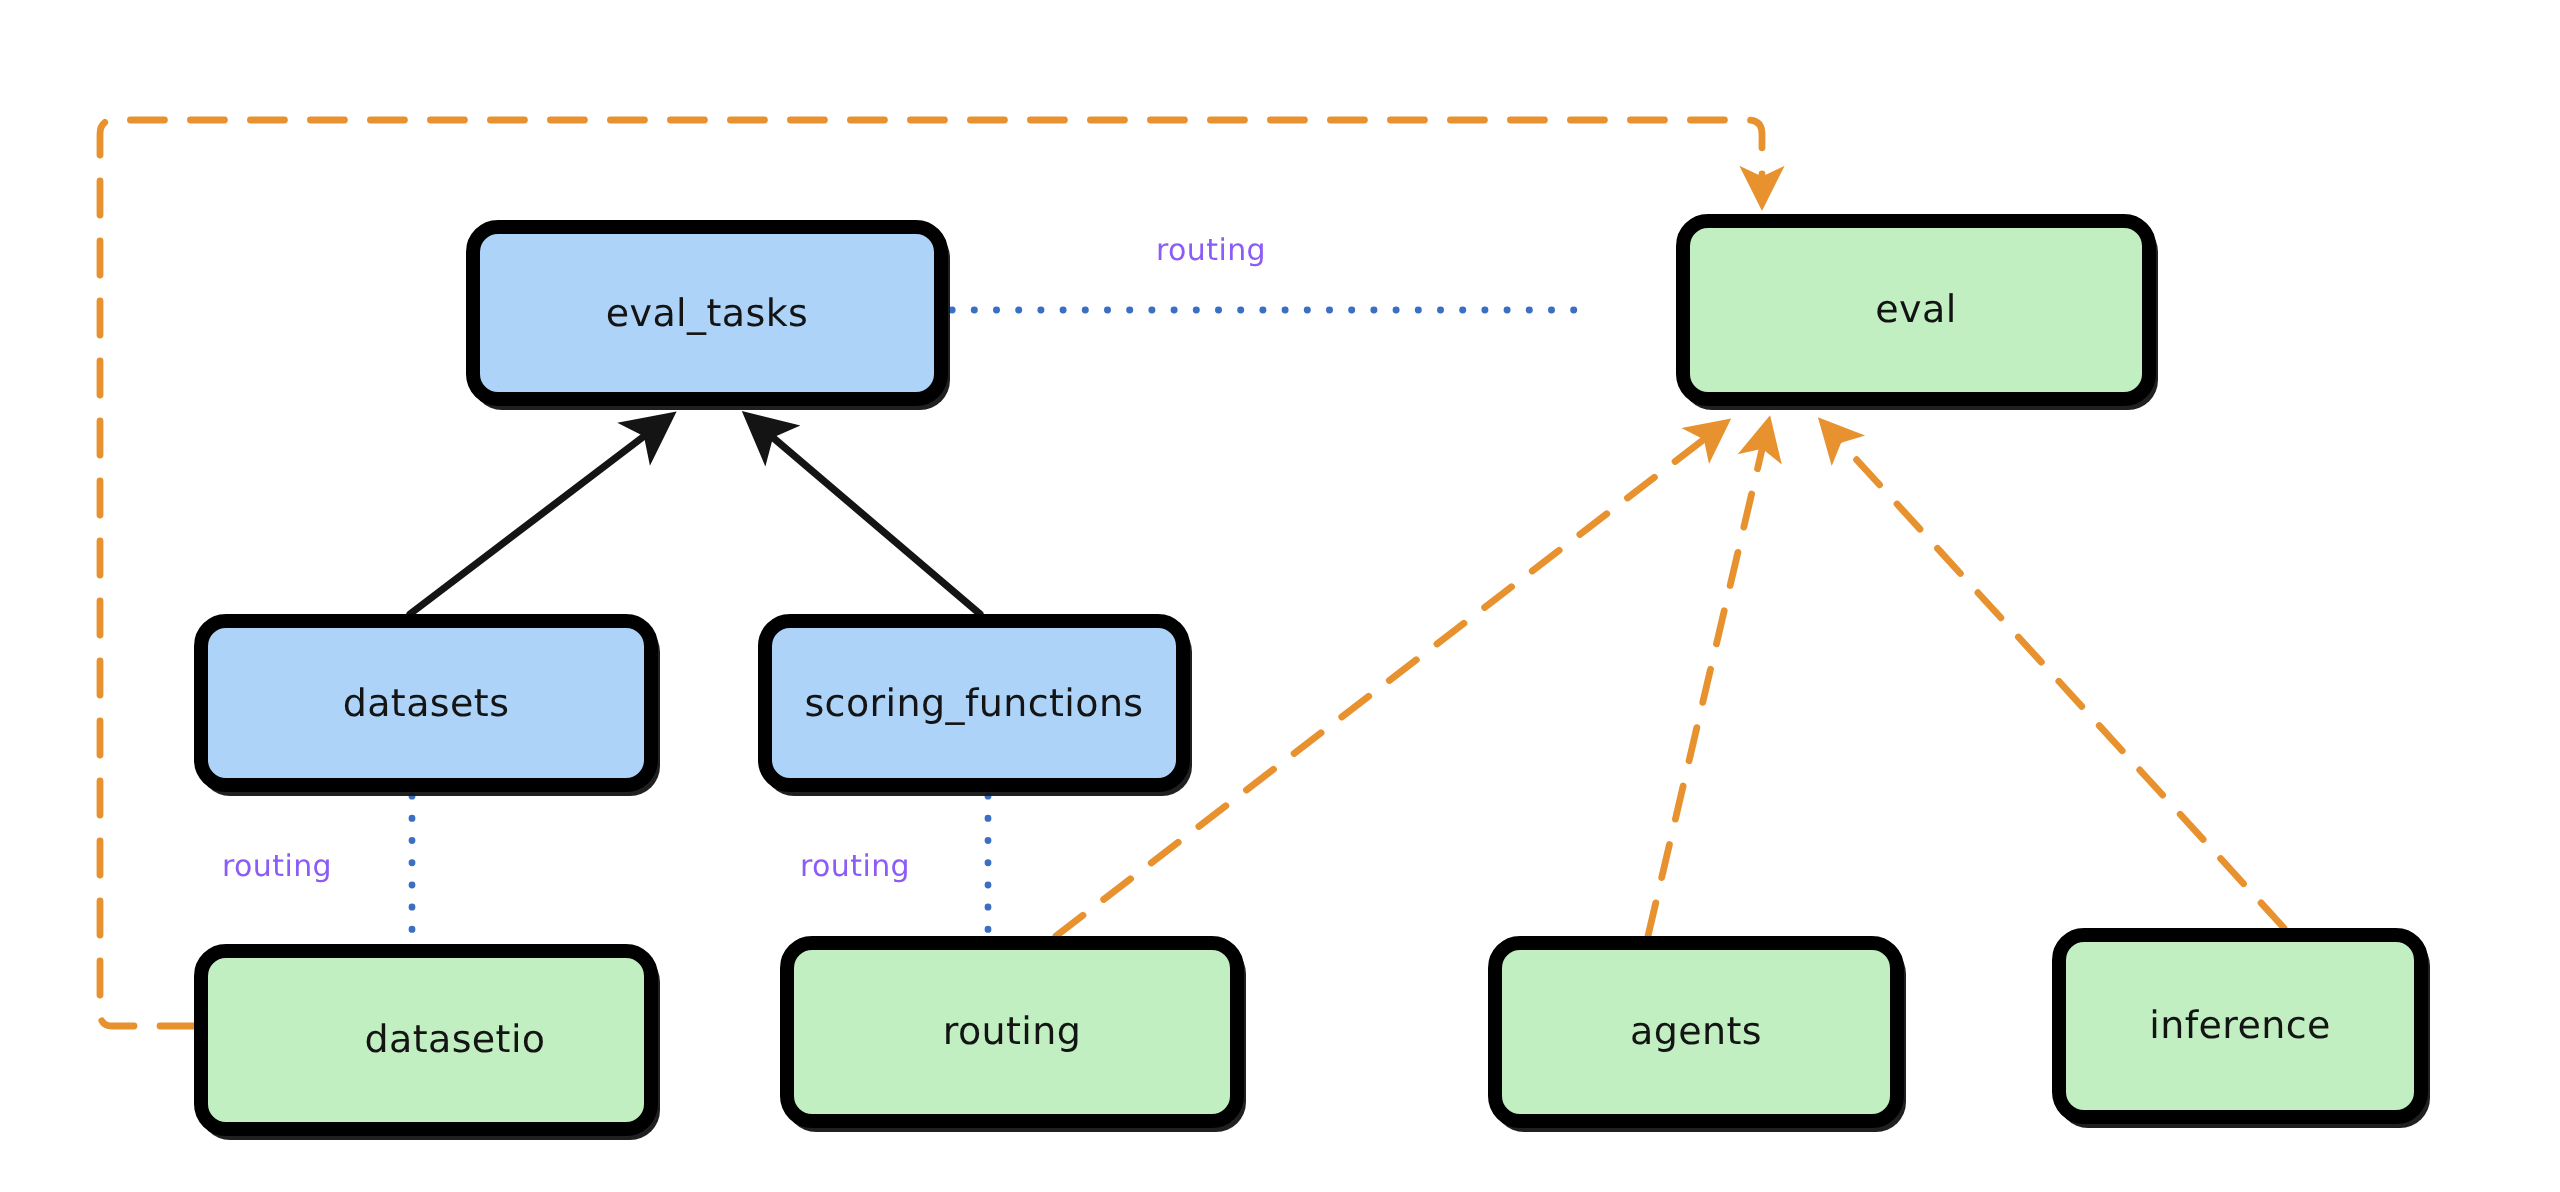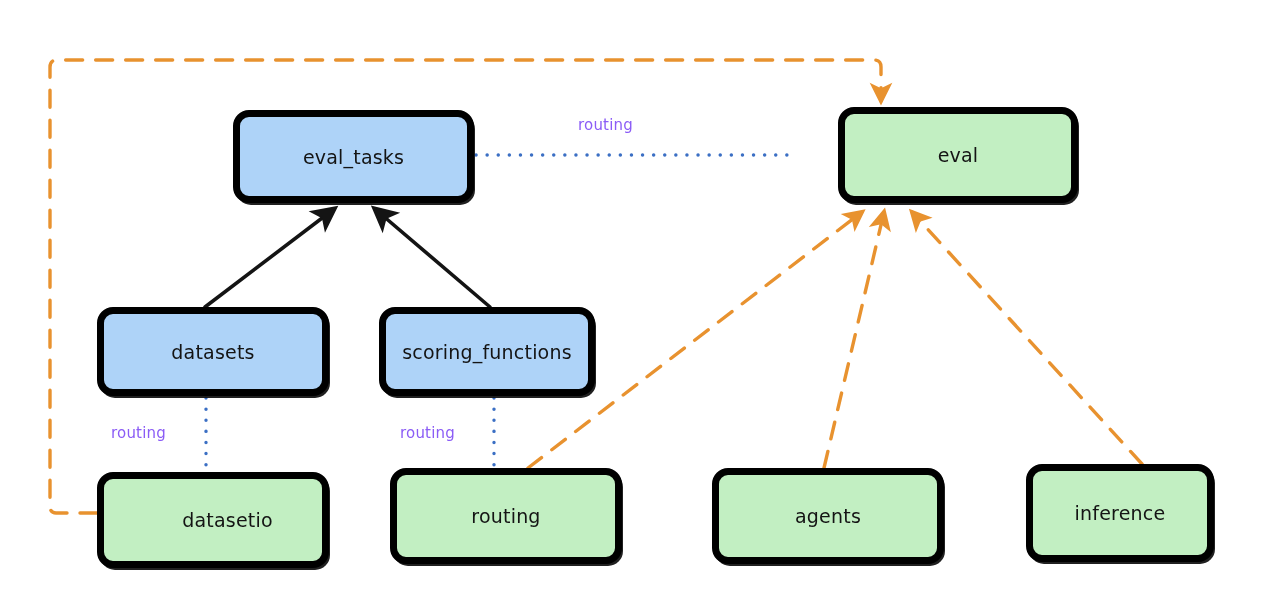--- a/index.html
+++ b/index.html
@@ -111,21 +111,21 @@
   </div>
 
   <div class="node node-provider" style="left:97px; top:472px; width:232px; height:96px;padding-left:29px;">
     <span class="node-label">datasetio</span>
   </div>
 
   <div class="node node-provider" style="left:390px; top:468px; width:232px; height:96px;">
     <span class="node-label">routing</span>
   </div>
 
-  <div class="node node-provider" style="left:712px; top:468px; width:232px; height:96px;">
+  <div class="node node-provider" style="left:744px; top:468px; width:208px; height:96px;">
     <span class="node-label">agents</span>
   </div>
 
   <div class="node node-provider" style="left:1026px; top:464px; width:188px; height:98px;">
     <span class="node-label">inference</span>
   </div>
 
   <div class="edge-label" style="left:578px; top:116px;">routing</div>
 
   <div class="edge-label" style="left:111px; top:424px;">routing</div>

